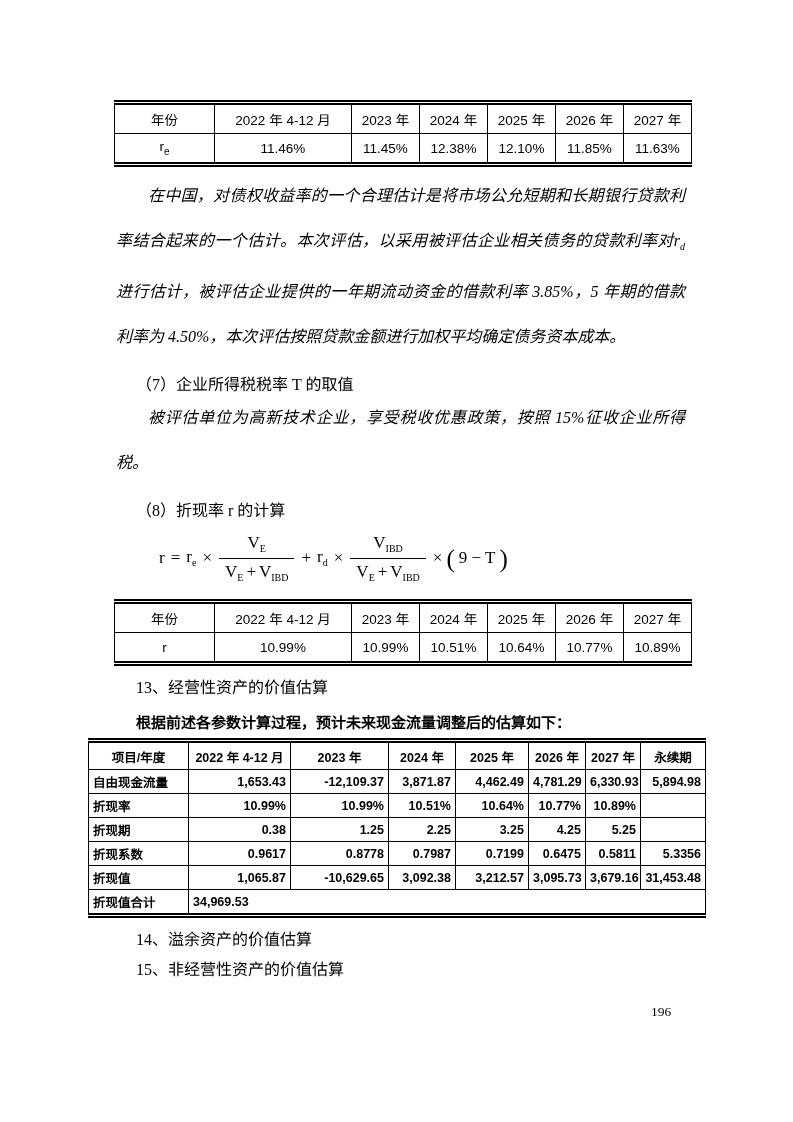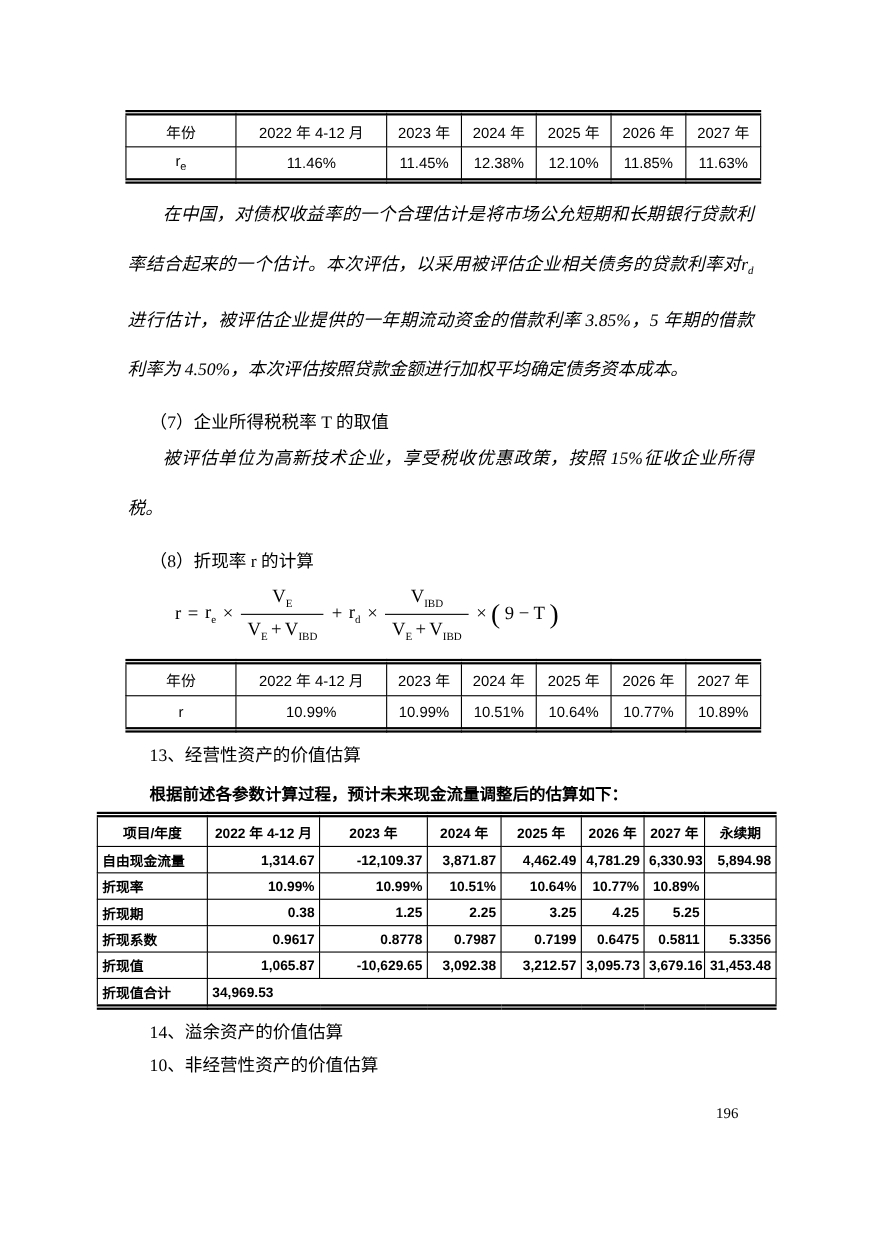--- a/index.html
+++ b/index.html
@@ -176,21 +176,21 @@
       <th>2022 年 4-12 月</th>
       <th>2023 年</th>
       <th>2024 年</th>
       <th>2025 年</th>
       <th>2026 年</th>
       <th>2027 年</th>
       <th>永续期</th>
     </tr>
     <tr>
       <td class="lab">自由现金流量</td>
-      <td class="num">1,314.67</td>
+      <td class="num">1,653.43</td>
       <td class="num">-12,109.37</td>
       <td class="num">3,871.87</td>
       <td class="num">4,462.49</td>
       <td class="num">4,781.29</td>
       <td class="num">6,330.93</td>
       <td class="num">5,894.98</td>
     </tr>
     <tr>
       <td class="lab">折现率</td>
       <td class="num">10.99%</td>
@@ -233,16 +233,16 @@
     </tr>
     <tr>
       <td class="lab">折现值合计</td>
       <td class="total" colspan="7">34,969.53</td>
     </tr>
   </tbody>
     </table>
 
   <h3 class="sec-heading" style="margin-top:12px;">14、溢余资产的价值估算</h3>
 
-  <h3 class="sec-heading" style="margin-top:10px;">10、非经营性资产的价值估算</h3>
+  <h3 class="sec-heading" style="margin-top:10px;">15、非经营性资产的价值估算</h3>
 
   <div class="page-number">196</div>
 </div>
 
 </body></html>

